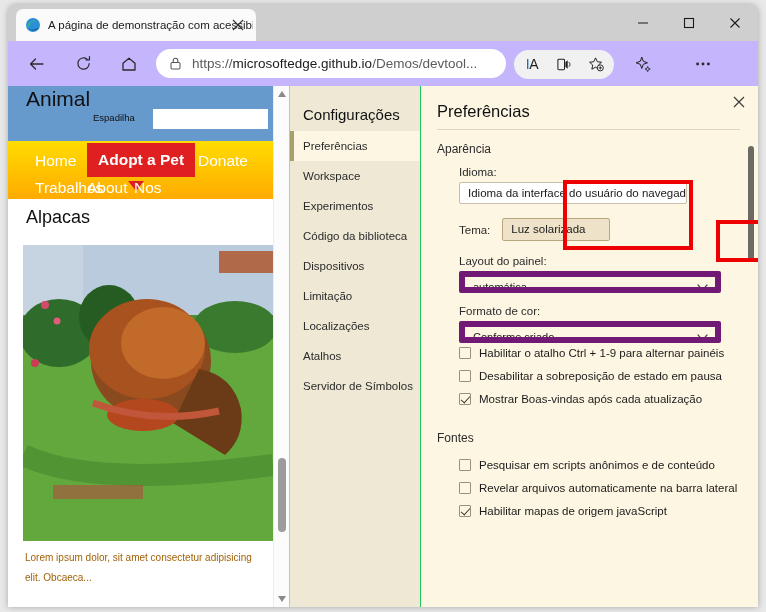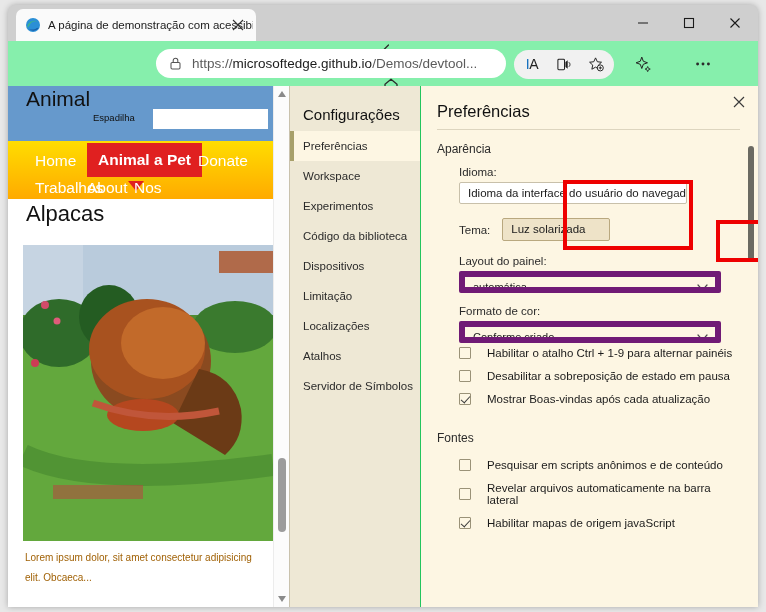--- a/index.html
+++ b/index.html
@@ -56,22 +56,22 @@
   .win-btn {
     width: 46px; height: 36px;
     display: flex; align-items: center; justify-content: center;
     color: #1b1b1b;
   }
 
   
   #toolbar {
     position: absolute; left: 0; top: 36px;
     width: 100%; height: 45px;
-    background: #86efac;
-    display: flex; align-items: center; flex-direction: column;
+    background: #c4b5fd;
+    display: flex; align-items: center;
   }
   .tb-icon {
     width: 30px; height: 30px; margin-left: 8px;
     display: flex; align-items: center; justify-content: center;
     color: #2b2b2b; border-radius: 4px;
   }
   #omnibox {
     position: absolute; left: 148px; top: 8px;
     width: 350px; height: 29px;
     background: #fff;
@@ -152,22 +152,22 @@
     width: 0; height: 0;
     border-left: 8px solid transparent;
     border-right: 8px solid transparent;
     border-top: 10px solid #e02020;
   }
   #nav-donate { left: 190px; top: 11px; }
   #nav-trabalhos { left: 27px; top: 38px; color: #fff; }
   #nav-about { left: 79px; top: 38px; color: #fff; }
   #nav-nos { left: 126px; top: 38px; color: #fff; }
   #art-title {
-    position: absolute; left: 18px; top: 115px;
-    font-size: 22px; color: #111;
+    position: absolute; left: 18px; top: 121px;
+    font-size: 18px; color: #111;
   }
   #art-photo {
     position: absolute; left: 15px; top: 159px;
     width: 250px; height: 296px;
     overflow: hidden;
     background: linear-gradient(#8fb2d8 0%, #8fb2d8 22%, #4f7f36 30%, #61a33f 55%, #6fb347 100%);
   }
   #art-text {
     position: absolute; left: 17px; top: 462px;
     width: 240px;
@@ -270,21 +270,21 @@
   #row-tema { display: flex; align-items: center; margin-left: 22px; }
   #lbl-tema { font-size: 11.5px; color: #2b2b2b; margin-right: 12px; }
   #sel-tema {
     width: 108px; background: #eee3c8;
     border: 1px solid #b9a87f;
     font-size: 11.5px; height: 23px; line-height: 21px;
   }
   .dt-check {
     display: flex; align-items: center;
     margin-left: 22px; margin-bottom: 11px;
-    font-size: 11.5px; color: #1b1b1b; gap: 8px;
+    font-size: 11.5px; color: #1b1b1b;
   }
   .cbox {
     width: 12px; height: 12px;
     border: 1px solid #9a9278;
     background: #fdf6e3;
     margin-right: 8px; flex: 0 0 auto;
     position: relative; border-radius: 1px;
   }
   .cbox.on::after {
     content: ""; position: absolute;
@@ -416,21 +416,21 @@
     <div id="page">
 
       <div id="page-hero">
         <div id="site-title">Animal</div>
         <div id="site-sub">Espadilha</div>
         <div id="hero-white"></div>
       </div>
 
       <div id="navbar">
         <div class="nav-link" id="nav-home">Home</div>
-        <div class="nav-link" id="nav-adopt">Animal a Pet</div>
+        <div class="nav-link" id="nav-adopt">Adopt a Pet</div>
         <div id="nav-adopt-arrow"></div>
         <div class="nav-link" id="nav-donate">Donate</div>
         <div class="nav-link" id="nav-trabalhos">Trabalhos</div>
         <div class="nav-link" id="nav-about">About</div>
         <div class="nav-link" id="nav-nos">Nos</div>
       </div>
 
       <div id="art-title">Alpacas</div>
 
       <div id="art-photo">

